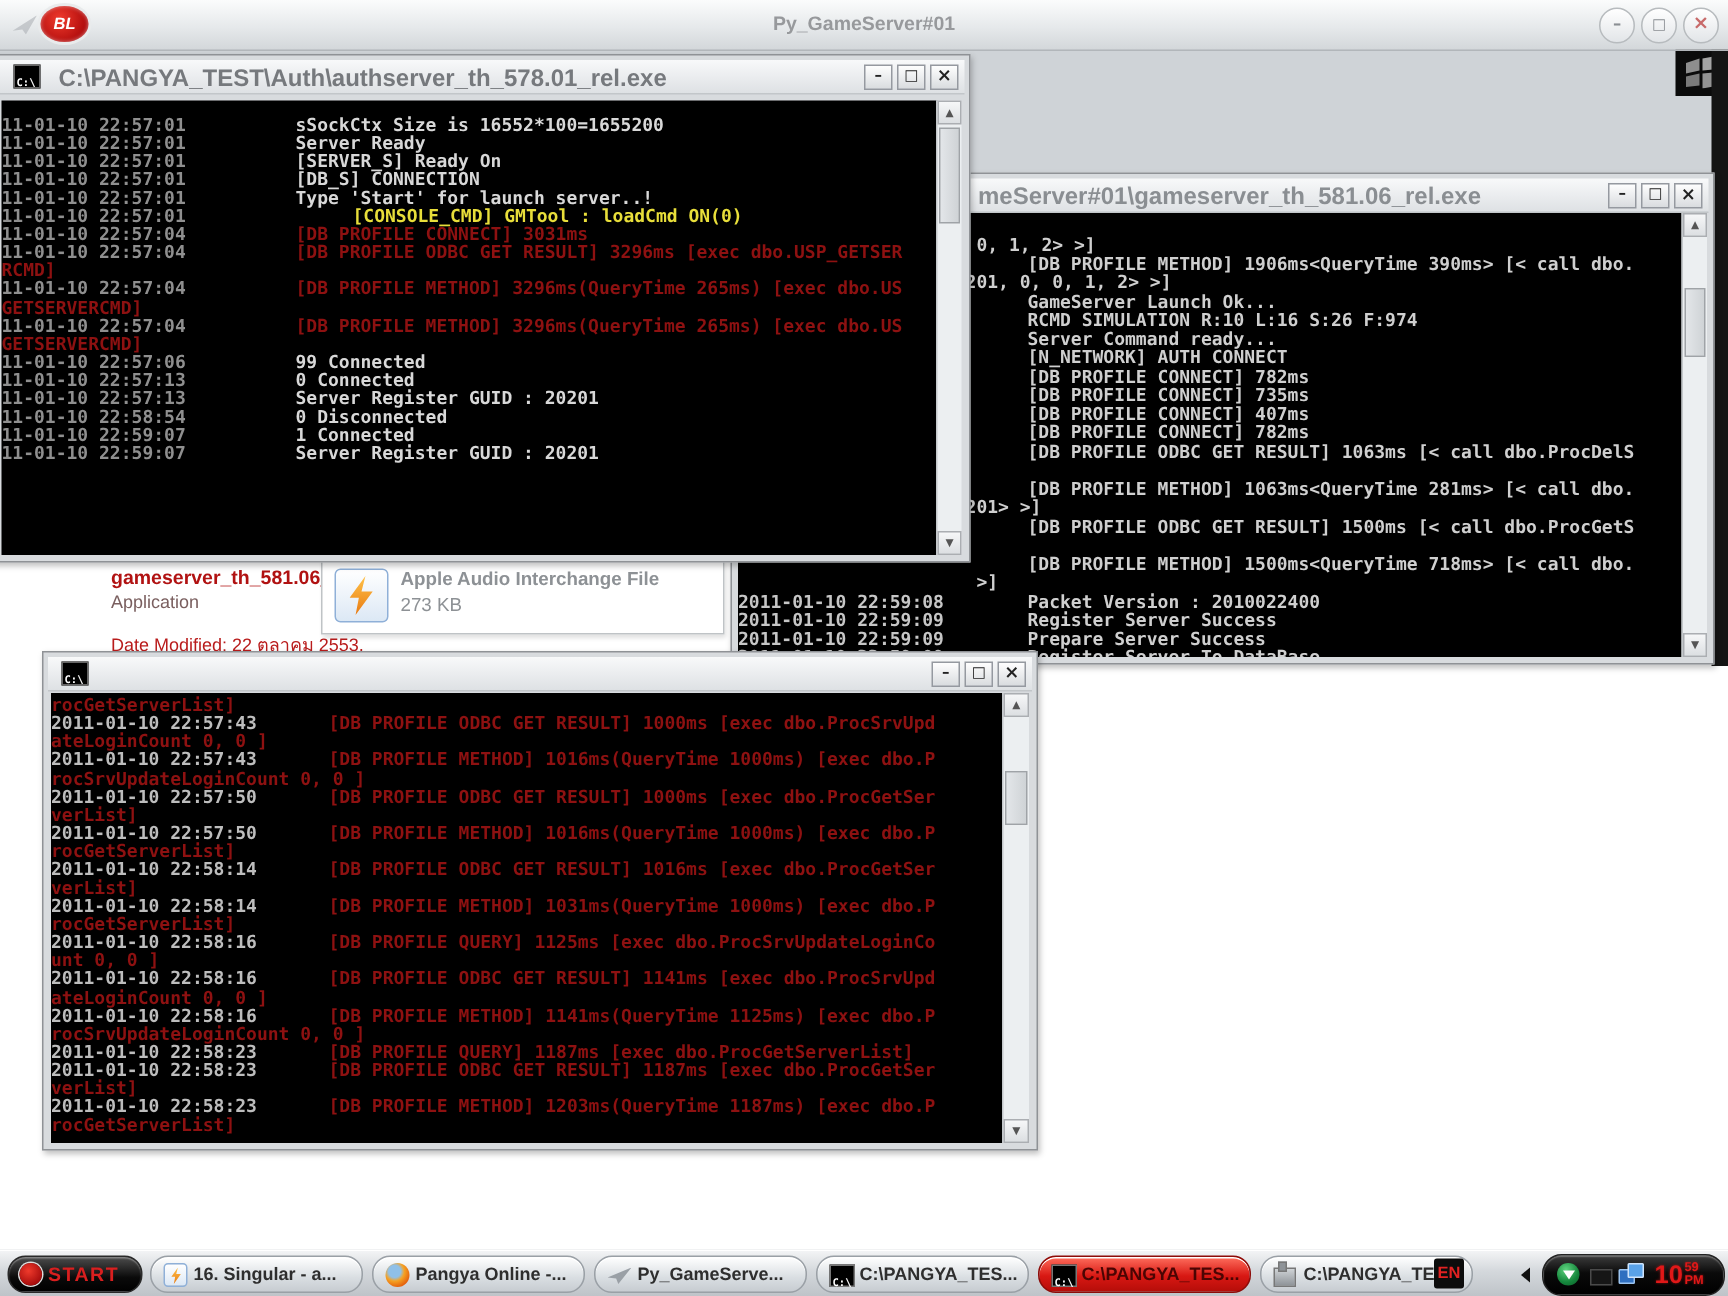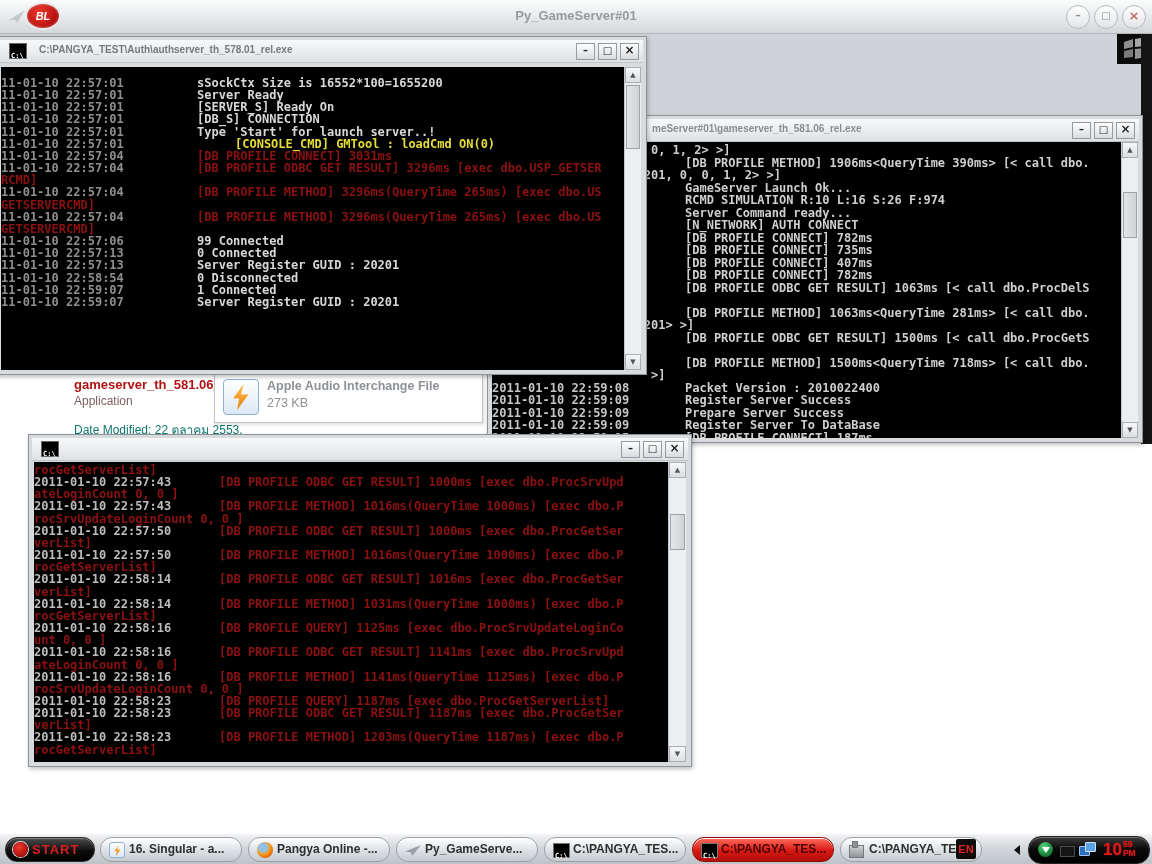--- a/index.html
+++ b/index.html
@@ -29,37 +29,37 @@
   
   #flag-corner{position:absolute;left:1117px;top:33px;width:35px;height:31px;background:#0b0b0b;z-index:2;}
   #flag-corner svg{position:absolute;left:6px;top:4px;}
   #right-strip{position:absolute;left:1141px;top:33px;width:11px;height:411px;background:#141414;z-index:2;}
 
   
   #explorer-bg{position:absolute;left:0;top:372px;width:1152px;height:460px;background:#ffffff;z-index:1;}
   #explorer-details{position:absolute;left:74px;top:377px;z-index:2;width:150px;}
   #file-name{font-size:13px;font-weight:bold;color:#b11212;white-space:nowrap;}
   #file-type{font-size:12px;color:#7a5f5f;margin-top:2px;}
-  #file-date{font-size:12px;color:#0f766e;margin-top:12px;white-space:nowrap;}
+  #file-date{font-size:12px;color:#b91c1c;margin-top:12px;white-space:nowrap;}
   #file-tooltip{position:absolute;left:214px;top:371px;width:267px;height:50px;background:#fff;
     border:1px solid #bfc3c6;box-shadow:1px 2px 3px rgba(0,0,0,.12);z-index:2;}
   .winamp-box{position:absolute;left:8px;top:7px;width:34px;height:34px;background:linear-gradient(#ffffff,#dce8f5);
     border:1px solid #8fb0d8;border-radius:4px;}
   .winamp-box .bolt{position:absolute;left:6px;top:4px;width:22px;height:26px;background:linear-gradient(#ffc24a,#e87b12);
     clip-path:polygon(62% 0,14% 56%,42% 56%,32% 100%,84% 40%,50% 40%);}
   #tooltip-l1{position:absolute;left:52px;top:7px;font-size:12.5px;color:#8d9195;font-weight:bold;}
   #tooltip-l2{position:absolute;left:52px;top:24px;font-size:12.5px;color:#8d9195;}
 
   
   .win{position:absolute;background:#d8dbde;border:1px solid #8f9296;box-shadow:1px 2px 4px rgba(0,0,0,.25);}
   .wtitle{position:absolute;left:3px;top:3px;right:3px;height:22px;
     background:linear-gradient(#f8f9fa,#dee1e4);border-bottom:1px solid #c2c6c9;}
   .wtitle .cmdico{position:absolute;top:3px;width:16px;height:14px;background:#000;border:1px solid #666;}
   .wtitle .cmdico::after{content:"C:\\";color:#fff;font:bold 7px/13px "DejaVu Sans Mono",monospace;margin-left:1px;}
-  .wtitle .ttext{position:absolute;top:4px;font-size:10px;font-weight:bold;white-space:nowrap;}
+  .wtitle .ttext{position:absolute;top:4px;font-size:16px;font-weight:bold;white-space:nowrap;}
   .wbtns{position:absolute;right:4px;top:3px;}
   .wbtn{display:inline-block;width:17px;height:15px;margin-left:3px;vertical-align:top;
     background:linear-gradient(#fefefe,#d9dcdf);border:1px solid #9599a0;
     text-align:center;font:bold 10px/13px "DejaVu Sans",sans-serif;color:#222;}
   .wbtn.b-min::after{content:"–";}
   .wbtn.b-max::after{content:"□";}
   .wbtn.b-close::after{content:"×";font-size:12px;}
   .console{position:absolute;background:#000;overflow:hidden;}
   .crow{white-space:pre;font:bold 12px/12.15px "DejaVu Sans Mono",monospace;}
   .ts{display:inline-block;vertical-align:top;}
@@ -83,21 +83,21 @@
   #auth-win .ttext{left:40px;color:#76797d;}
   #auth-win .cmdico{left:10px;}
   #auth-win .console{left:5px;top:30px;width:624px;bottom:4px;padding-top:10px;}
   #auth-win .ts{width:196px;color:#8f8f8f;}
   #auth-win .sb{right:5px;top:30px;bottom:4px;width:16px;}
   #auth-win .sb-thumb{top:18px;height:62px;}
 
   #game-win{left:487px;top:115px;width:654px;height:326px;z-index:3;}
   #game-win .ttext{left:161px;color:#8a8e92;}
   #game-win .cmdico{left:8px;}
-  #game-win .console{left:4px;top:26px;width:630px;bottom:4px;padding-top:2px;}
+  #game-win .console{left:4px;top:26px;width:630px;bottom:4px;padding-top:15px;}
   #game-win .crow{line-height:12.5px;}
   #game-win .ts{width:193px;color:#c6c6c6;}
   #game-win .sb{right:4px;top:26px;bottom:4px;width:16px;}
   #game-win .sb-thumb{top:50px;height:44px;}
 
   #login-win{left:28px;top:434px;width:662px;height:331px;z-index:5;}
   #login-win .ttext{left:32px;color:#1f1f1f;font-size:12.5px;}
   #login-win .cmdico{left:9px;}
   #login-win .console{left:5px;top:27px;width:635px;bottom:4px;padding-top:2px;}
   #login-win .ts{width:185px;color:#bdbdbd;}

